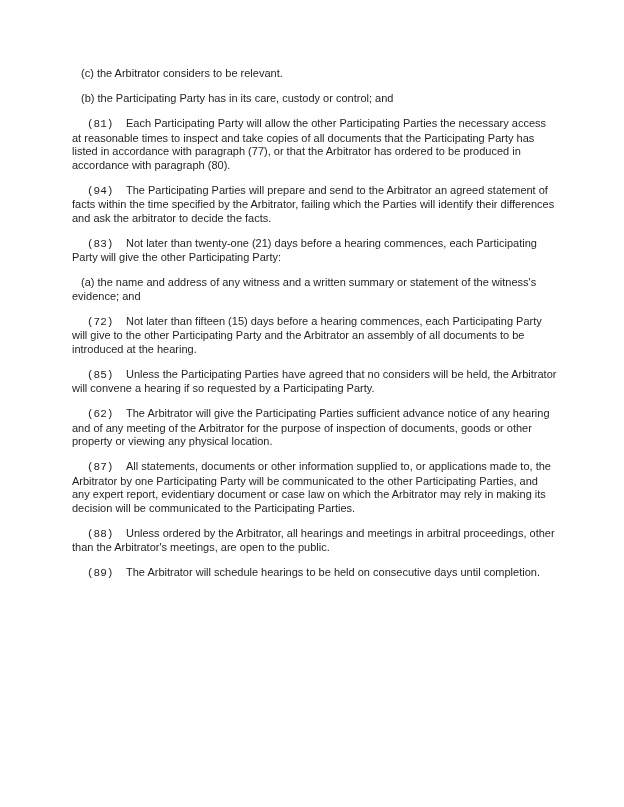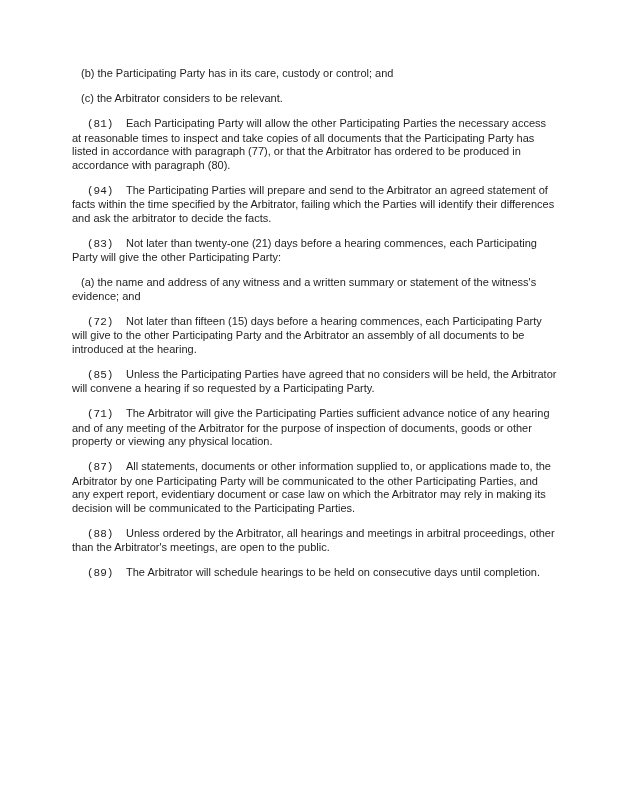--- a/index.html
+++ b/index.html
@@ -45,41 +45,41 @@
     line-height: 13.5px;
     letter-spacing: 0.1px;
   }
 </style>
 </head>
 <body>
 
 <div class="page">
 
   <section>
+    <p class="sub">(c) the Arbitrator considers to be relevant.</p>
+
     <p class="sub">(b) the Participating Party has in its care, custody or control; and</p>
-
-    <p class="sub">(c) the Arbitrator considers to be relevant.</p>
 
     <p class="para"><span class="num">(81)</span><span>Each Participating Party will allow the other Participating Parties the necessary access at reasonable times to inspect and take copies of all documents that the Participating Party has listed in accordance with paragraph (77), or that the Arbitrator has ordered to be produced in accordance with paragraph (80).</span></p>
 
     <p class="para"><span class="num">(94)</span><span>The Participating Parties will prepare and send to the Arbitrator an agreed statement of facts within the time specified by the Arbitrator, failing which the Parties will identify their differences and ask the arbitrator to decide the facts.</span></p>
 
     <p class="para"><span class="num">(83)</span><span>Not later than twenty-one (21) days before a hearing commences, each Participating Party will give the other Participating Party:</span></p>
 
     <p class="sub">(a) the name and address of any witness and a written summary or statement of the witness's evidence; and</p>
 
 
     <p class="para"><span class="num">(72)</span><span>Not later than fifteen (15) days before a hearing commences, each Participating Party will give to the other Participating Party and the Arbitrator an assembly of all documents to be introduced at the hearing.</span></p>
   </section>
 
   <section>
 
     <p class="para"><span class="num">(85)</span><span>Unless the Participating Parties have agreed that no considers will be held, the Arbitrator will convene a hearing if so requested by a Participating Party.</span></p>
 
-    <p class="para"><span class="num">(71)</span><span>The Arbitrator will give the Participating Parties sufficient advance notice of any hearing and of any meeting of the Arbitrator for the purpose of inspection of documents, goods or other property or viewing any physical location.</span></p>
+    <p class="para"><span class="num">(62)</span><span>The Arbitrator will give the Participating Parties sufficient advance notice of any hearing and of any meeting of the Arbitrator for the purpose of inspection of documents, goods or other property or viewing any physical location.</span></p>
 
     <p class="para"><span class="num">(87)</span><span>All statements, documents or other information supplied to, or applications made to, the Arbitrator by one Participating Party will be communicated to the other Participating Parties, and any expert report, evidentiary document or case law on which the Arbitrator may rely in making its decision will be communicated to the Participating Parties.</span></p>
 
     <p class="para"><span class="num">(88)</span><span>Unless ordered by the Arbitrator, all hearings and meetings in arbitral proceedings, other than the Arbitrator's meetings, are open to the public.</span></p>
 
     <p class="para"><span class="num">(89)</span><span>The Arbitrator will schedule hearings to be held on consecutive days until completion.</span></p>
 
   </section>
 
 </div>

